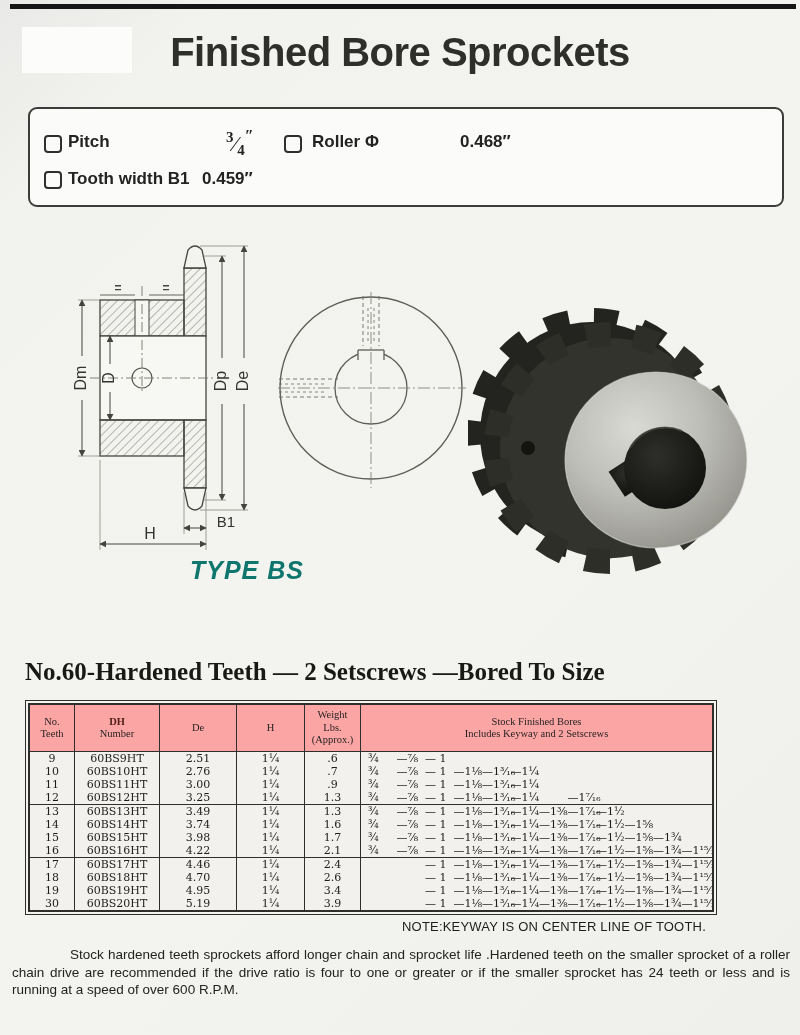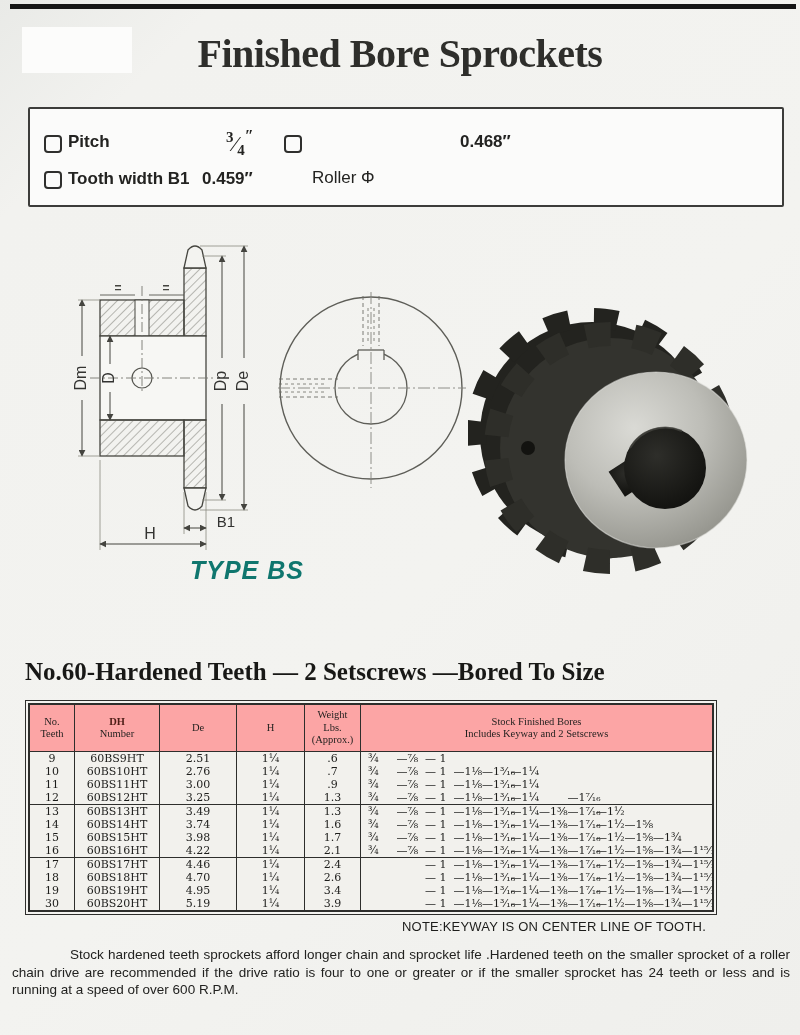--- a/index.html
+++ b/index.html
@@ -9,28 +9,28 @@
     font-family:"Liberation Sans",sans-serif;color:#1c1c1a;
   }
   .abs{position:absolute;}
 
   
   .top-bar{left:10px;top:4px;width:786px;height:5px;background:#161616;}
   .white-patch{left:22px;top:27px;width:110px;height:46px;background:#fcfcfb;}
 
   
   .page-title{left:0;top:30px;width:800px;text-align:center;
-    font-size:40px;font-weight:700;letter-spacing:-.5px;color:#2e2e2b;font-family:Liberation Serif, serif;}
+    font-size:40px;font-weight:700;letter-spacing:-.5px;color:#2e2e2b;}
 
   
   .spec-box{left:28px;top:107px;width:752px;height:96px;background:#fbfbfa;
-    border:2px solid #3c3c3a;border-radius:2px;}
+    border:2px solid #3c3c3a;border-radius:9px;}
   .checkbox{position:absolute;width:14px;height:14px;border:2px solid #2f2f2d;border-radius:4px;background:transparent;}
   .spec-label{position:absolute;font-size:17px;font-weight:700;color:#232321;white-space:nowrap;}
-  .spec-label.reg{font-weight:400;margin-top:36px;}
+  .spec-label.reg{font-weight:700;}
   .spec-value{position:absolute;font-size:17px;font-weight:700;color:#232321;white-space:nowrap;}
   .bigfrac{position:absolute;left:180px;top:18px;font-family:"Liberation Serif",serif;color:#232321;margin-left:16px;}
   .bigfrac sup{font-size:15px;font-weight:700;vertical-align:9px;}
   .bigfrac sub{font-size:15px;font-weight:700;vertical-align:-4px;}
   .bigfrac .slash{font-size:22px;}
   .bigfrac .prime{font-size:16px;font-weight:700;vertical-align:10px;}
 
   
   .xsec{left:52px;top:238px;width:215px;height:330px;}
   .front{left:276px;top:288px;width:192px;height:204px;}

